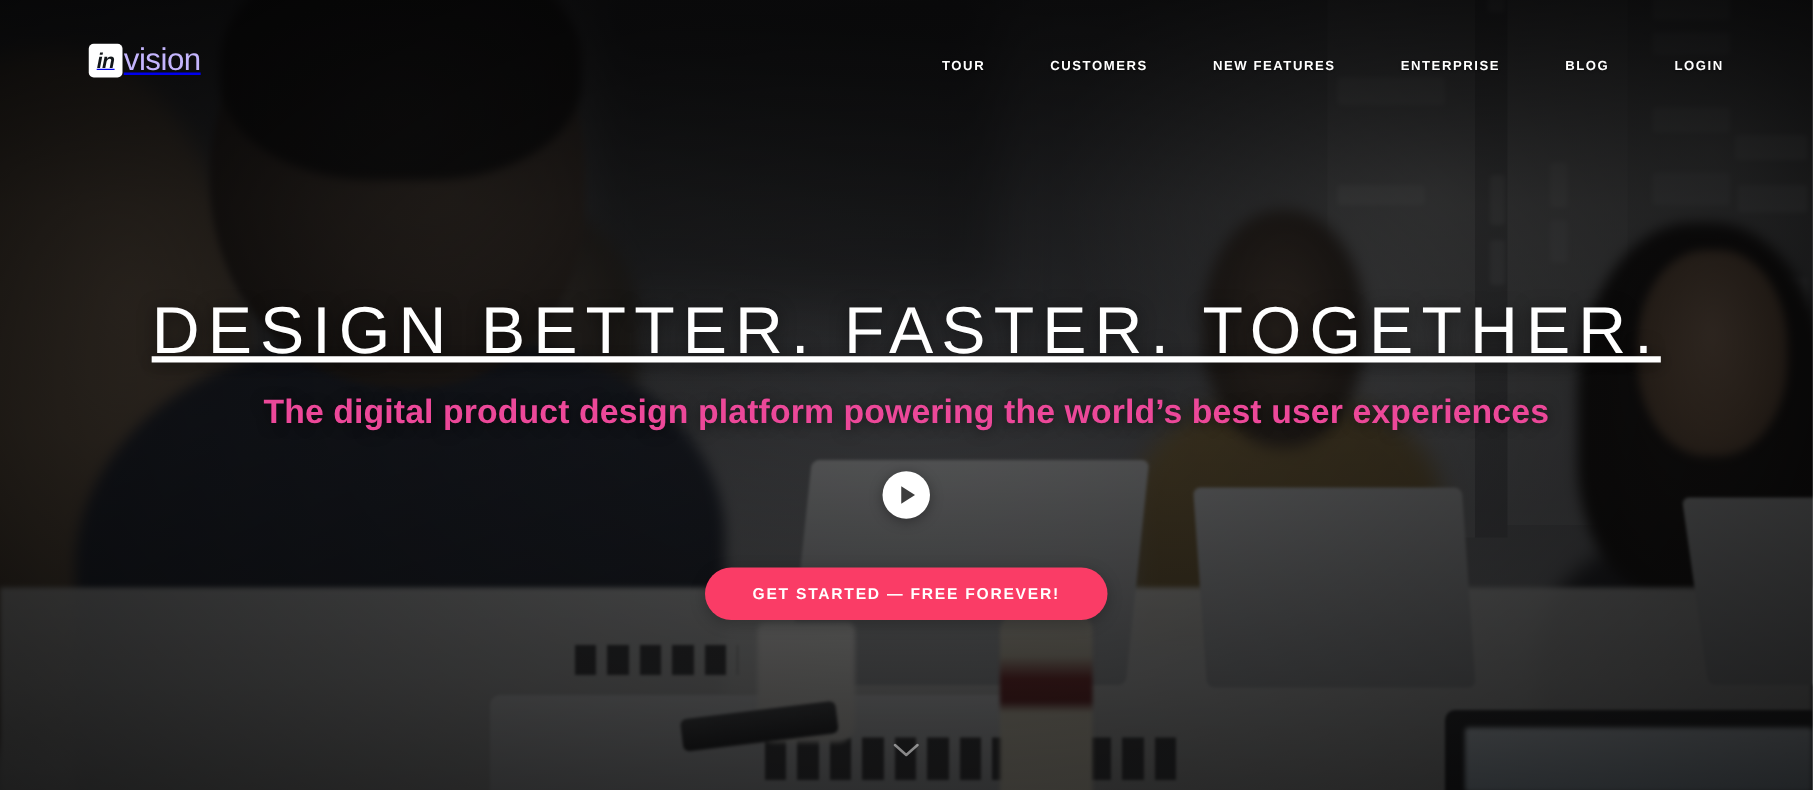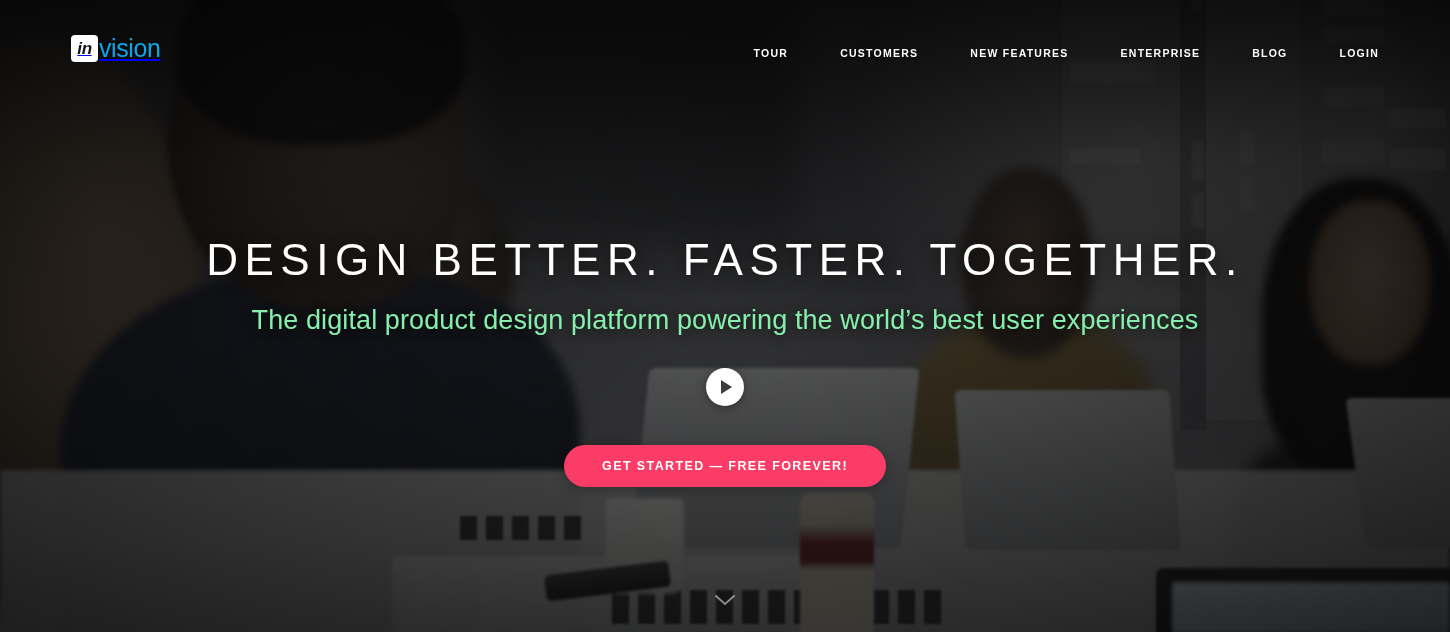--- a/index.html
+++ b/index.html
@@ -168,21 +168,21 @@
     display:flex; align-items:flex-start; z-index:20;
   }
   .logo { position:absolute; left:71px; top:35px; display:flex; align-items:center; }
   .logo-mark {
     width:27px; height:27px; border-radius:4px; background:#ffffff;
     display:flex; align-items:center; justify-content:center;
     font-style:italic; font-weight:700; font-size:17px; color:#12161a;
     letter-spacing:-0.4px; line-height:1;
   }
   .logo-word {
-    margin-left:1px; color:#0ea5e9; font-size:25px; font-weight:400;
+    margin-left:1px; color:#c4b5fd; font-size:25px; font-weight:400;
     letter-spacing:-0.4px; line-height:27px;
   }
 
   .nav { position:absolute; right:71px; top:47px; display:flex; align-items:center; }
   .nav a {
     color:#ffffff; text-decoration:none;
     font-size:10.5px; font-weight:700; letter-spacing:1.25px;
     text-transform:uppercase; margin-left:52px; white-space:nowrap;
     text-shadow:0 1px 2px rgba(0,0,0,.45);
   }
@@ -198,33 +198,34 @@
   }
 
   
   .content {
     position:absolute; left:0; top:0; width:1450px; height:632px;
     z-index:15; display:flex; flex-direction:column; align-items:center;
   }
   .headline {
     margin-top:238px;
     color:#ffffff;
-    font-size:44px;
+    font-size:53px;
     font-weight:300;
     letter-spacing:6.5px;
     line-height:1;
     text-transform:uppercase;
     white-space:nowrap;
     text-shadow:0 2px 14px rgba(0,0,0,.55);
+    text-decoration:underline;
   }
   .subhead {
     margin-top:22px;
-    color:#86efac;
+    color:#ec4899;
     font-size:27px;
-    font-weight:400;
+    font-weight:700;
     letter-spacing:.1px;
     line-height:1.2;
     white-space:nowrap;
     text-shadow:0 2px 10px rgba(0,0,0,.5);
   }
   .play {
     margin-top:32px;
     width:38px; height:38px; border-radius:50%;
     background:#ffffff;
     display:flex; align-items:center; justify-content:center;

